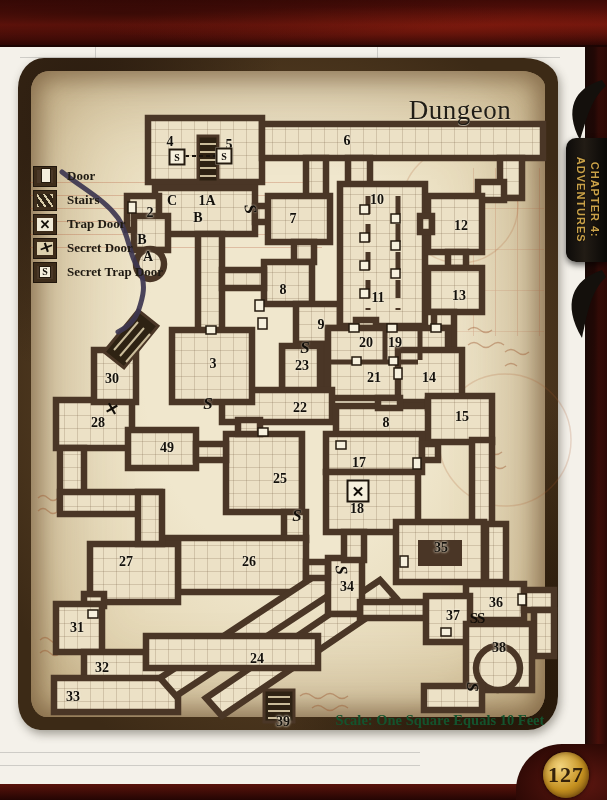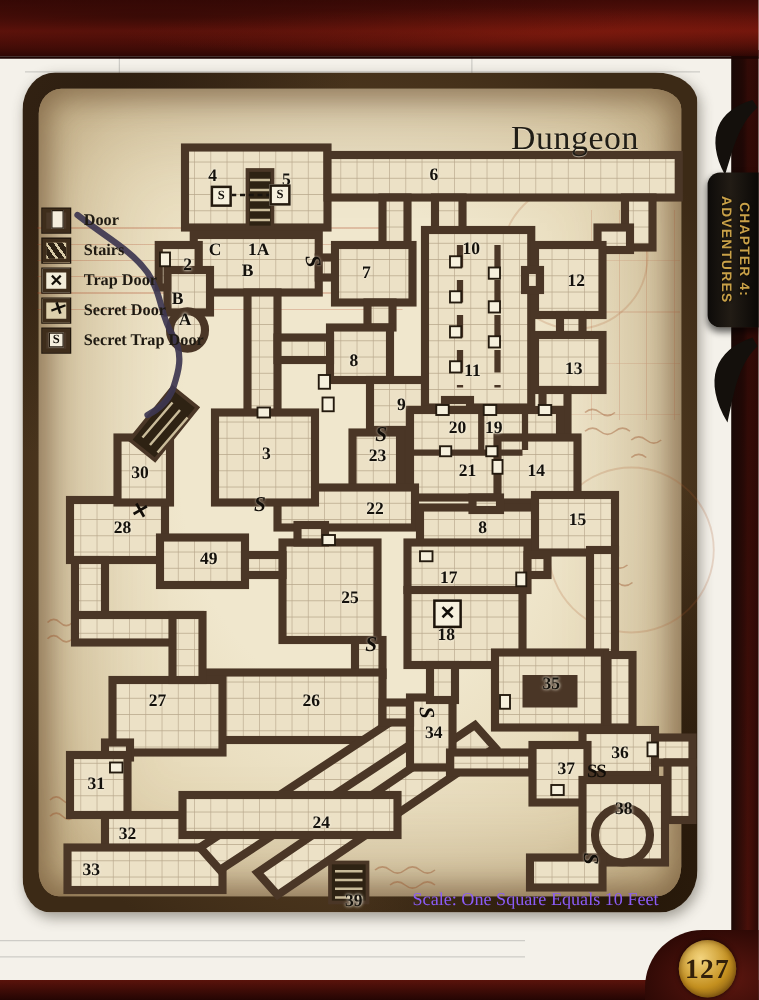--- a/index.html
+++ b/index.html
@@ -58,22 +58,22 @@
     background:repeating-linear-gradient(180deg, transparent 0 12px, rgba(168,62,30,.55) 12px 13px);}
   .ruled-lines-v{position:absolute;left:452px;top:168px;width:92px;height:168px;z-index:3;opacity:.30;
     background:
       repeating-linear-gradient(90deg, transparent 0 21px, rgba(168,62,30,.55) 21px 22px),
       repeating-linear-gradient(180deg, transparent 0 40px, rgba(168,62,30,.4) 40px 41px);}
 
   
   .map-title{position:absolute;left:372px;top:96px;width:176px;z-index:6;text-align:center;
     font-size:27px;color:#201d16;line-height:1.1;letter-spacing:.5px;
     text-shadow:0 1px 0 rgba(255,250,235,.5);}
-  .scale-note{position:absolute;left:330px;top:712px;width:220px;z-index:6;
-    font-size:14.5px;font-weight:normal;color:#8b5cf6;}
+  .scale-note{position:absolute;left:330px;top:712px;width:220px;z-index:6;text-align:center;
+    font-size:14.5px;font-weight:bold;color:#14532d;}
 
   .key-panel{position:absolute;left:34px;top:164px;width:150px;z-index:6;}
   .key-heading{font-size:17px;font-weight:bold;color:#1d1810;margin:0 0 8px 2px;}
   .key-item{display:flex;align-items:center;height:24px;margin-bottom:0;}
   .ki{width:22px;height:19px;flex:0 0 22px;margin-right:11px;border:3px solid #3e2d1b;
       box-sizing:border-box;background:#e8dcbd;position:relative;
       display:flex;align-items:center;justify-content:center;box-shadow:0 0 0 1px #20160c;}
   .ki-glyph{font-size:11px;font-weight:bold;color:#120e08;line-height:1;}
   .ki-stairs{background:repeating-linear-gradient(55deg,#d8cba8 0 2px,#2f2315 2px 6px);}
   .ki-door{background:#4a3828;}

